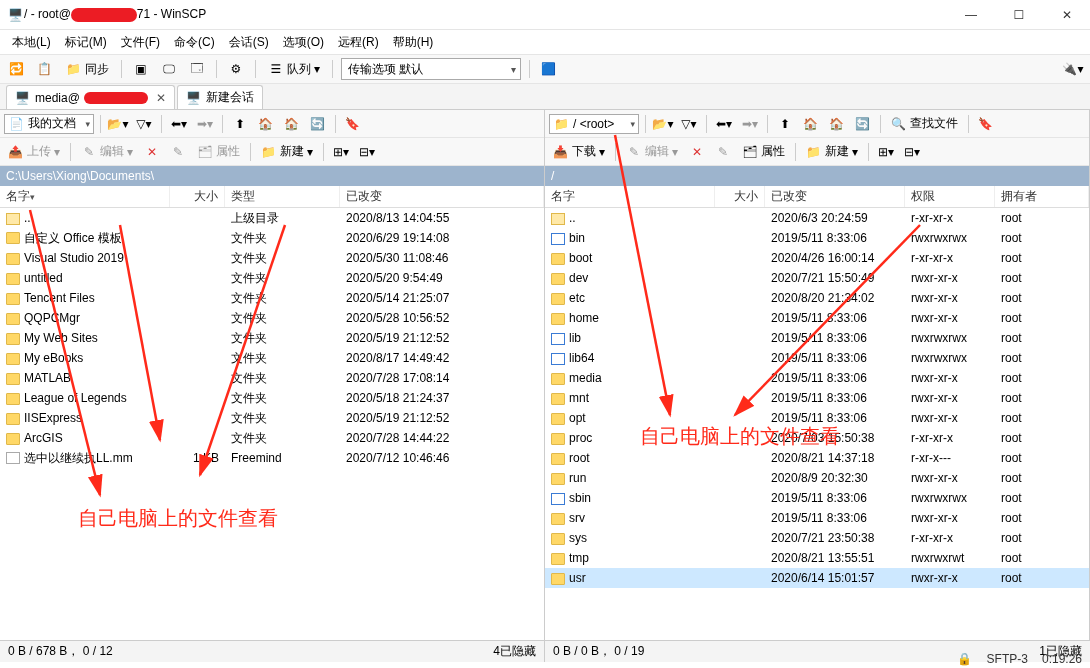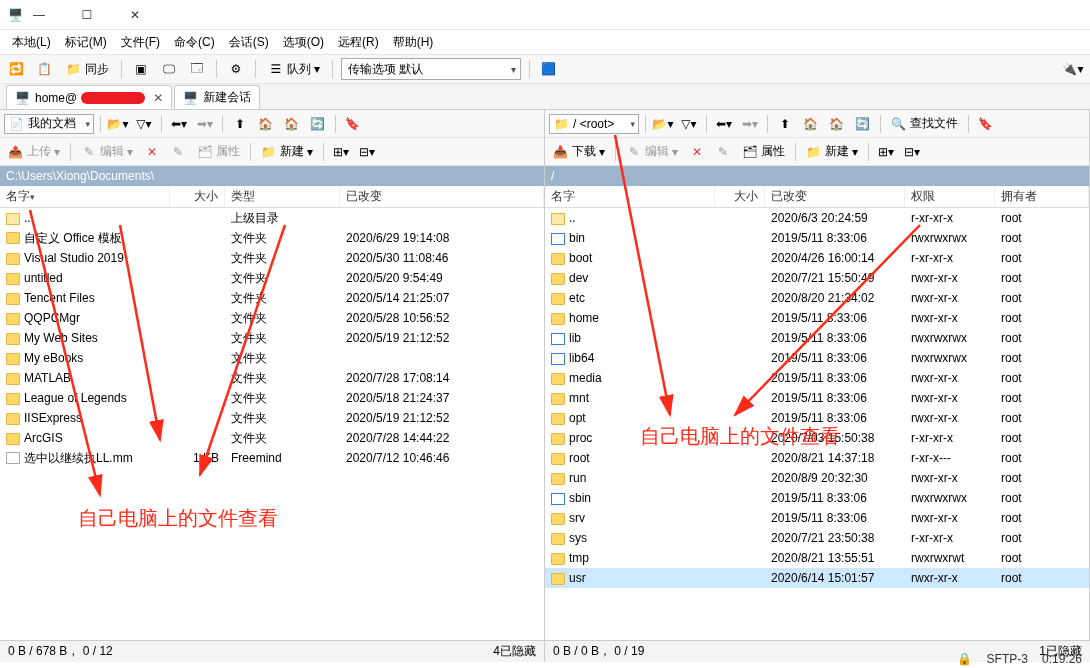--- a/index.html
+++ b/index.html
@@ -49,20 +49,23 @@
 .annot { position: absolute; color: #ff2a1a; font-size: 20px; font-weight: 400; pointer-events: none; z-index: 50; }
 svg.arrow { position: absolute; pointer-events: none; z-index: 49; }
 .ico { width: 16px; height: 16px; display: inline-flex; align-items: center; justify-content: center; font-size: 12px; }
 .csort::after { content: " ▾"; font-size: 9px; color: #555; }
 </style>
 </head>
 <body>
 
 <div class="titlebar">
   <span class="ico">🖥️</span>
+  <span class="title">
+    <span>/ - root@</span><span class="redact"></span><span>71 - WinSCP</span>
+  </span>
   <div class="winbtns">
     <div class="winbtn">—</div>
     <div class="winbtn">☐</div>
     <div class="winbtn">✕</div>
   </div>
 </div>
 
 <div class="menubar" id="menubar">
     <span>本地(L)</span>
     <span>标记(M)</span>
@@ -95,21 +98,21 @@
     </div>
   <span class="sep"></span>
   <span class="tbtn">🟦</span>
   <span style="flex:1"></span>
   <span class="tbtn">🔌▾</span>
 </div>
 
 <div class="tabbar">
   <div class="tab">
     <span class="ico">🖥️</span>
-    <span>home@</span>
+    <span>media@</span>
       <span class="redact"></span>
     <span class="x">✕</span>
   </div>
   <div class="tab">
     <span class="ico">🖥️</span>
     <span>新建会话</span>
   </div>
 </div>
 
 <div class="panes">
@@ -156,20 +159,21 @@
         <div style="width:170px" class="csort">名字</div>
         <div style="width:55px;justify-content:flex-end">大小</div>
         <div style="width:115px">类型</div>
         <div style="flex:1">已改变</div>
       </div>
       <div id="left-rows">
           <div class="flrow">
             <div style="width:170px"><span class="fico up"></span>..</div>
             <div style="width:55px;text-align:right"></div>
             <div style="width:115px">上级目录</div>
+            <div style="flex:1">2020/8/13 14:04:55</div>
           </div>
           <div class="flrow">
             <div style="width:170px"><span class="fico folder"></span>自定义 Office 模板</div>
             <div style="width:55px;text-align:right"></div>
             <div style="width:115px">文件夹</div>
             <div style="flex:1">2020/6/29 19:14:08</div>
           </div>
           <div class="flrow">
             <div style="width:170px"><span class="fico folder"></span>Visual Studio 2019</div>
             <div style="width:55px;text-align:right"></div>
@@ -197,20 +201,21 @@
           <div class="flrow">
             <div style="width:170px"><span class="fico folder"></span>My Web Sites</div>
             <div style="width:55px;text-align:right"></div>
             <div style="width:115px">文件夹</div>
             <div style="flex:1">2020/5/19 21:12:52</div>
           </div>
           <div class="flrow">
             <div style="width:170px"><span class="fico folder"></span>My eBooks</div>
             <div style="width:55px;text-align:right"></div>
             <div style="width:115px">文件夹</div>
+            <div style="flex:1">2020/8/17 14:49:42</div>
           </div>
           <div class="flrow">
             <div style="width:170px"><span class="fico folder"></span>MATLAB</div>
             <div style="width:55px;text-align:right"></div>
             <div style="width:115px">文件夹</div>
             <div style="flex:1">2020/7/28 17:08:14</div>
           </div>
           <div class="flrow">
             <div style="width:170px"><span class="fico folder"></span>League of Legends</div>
             <div style="width:55px;text-align:right"></div>

